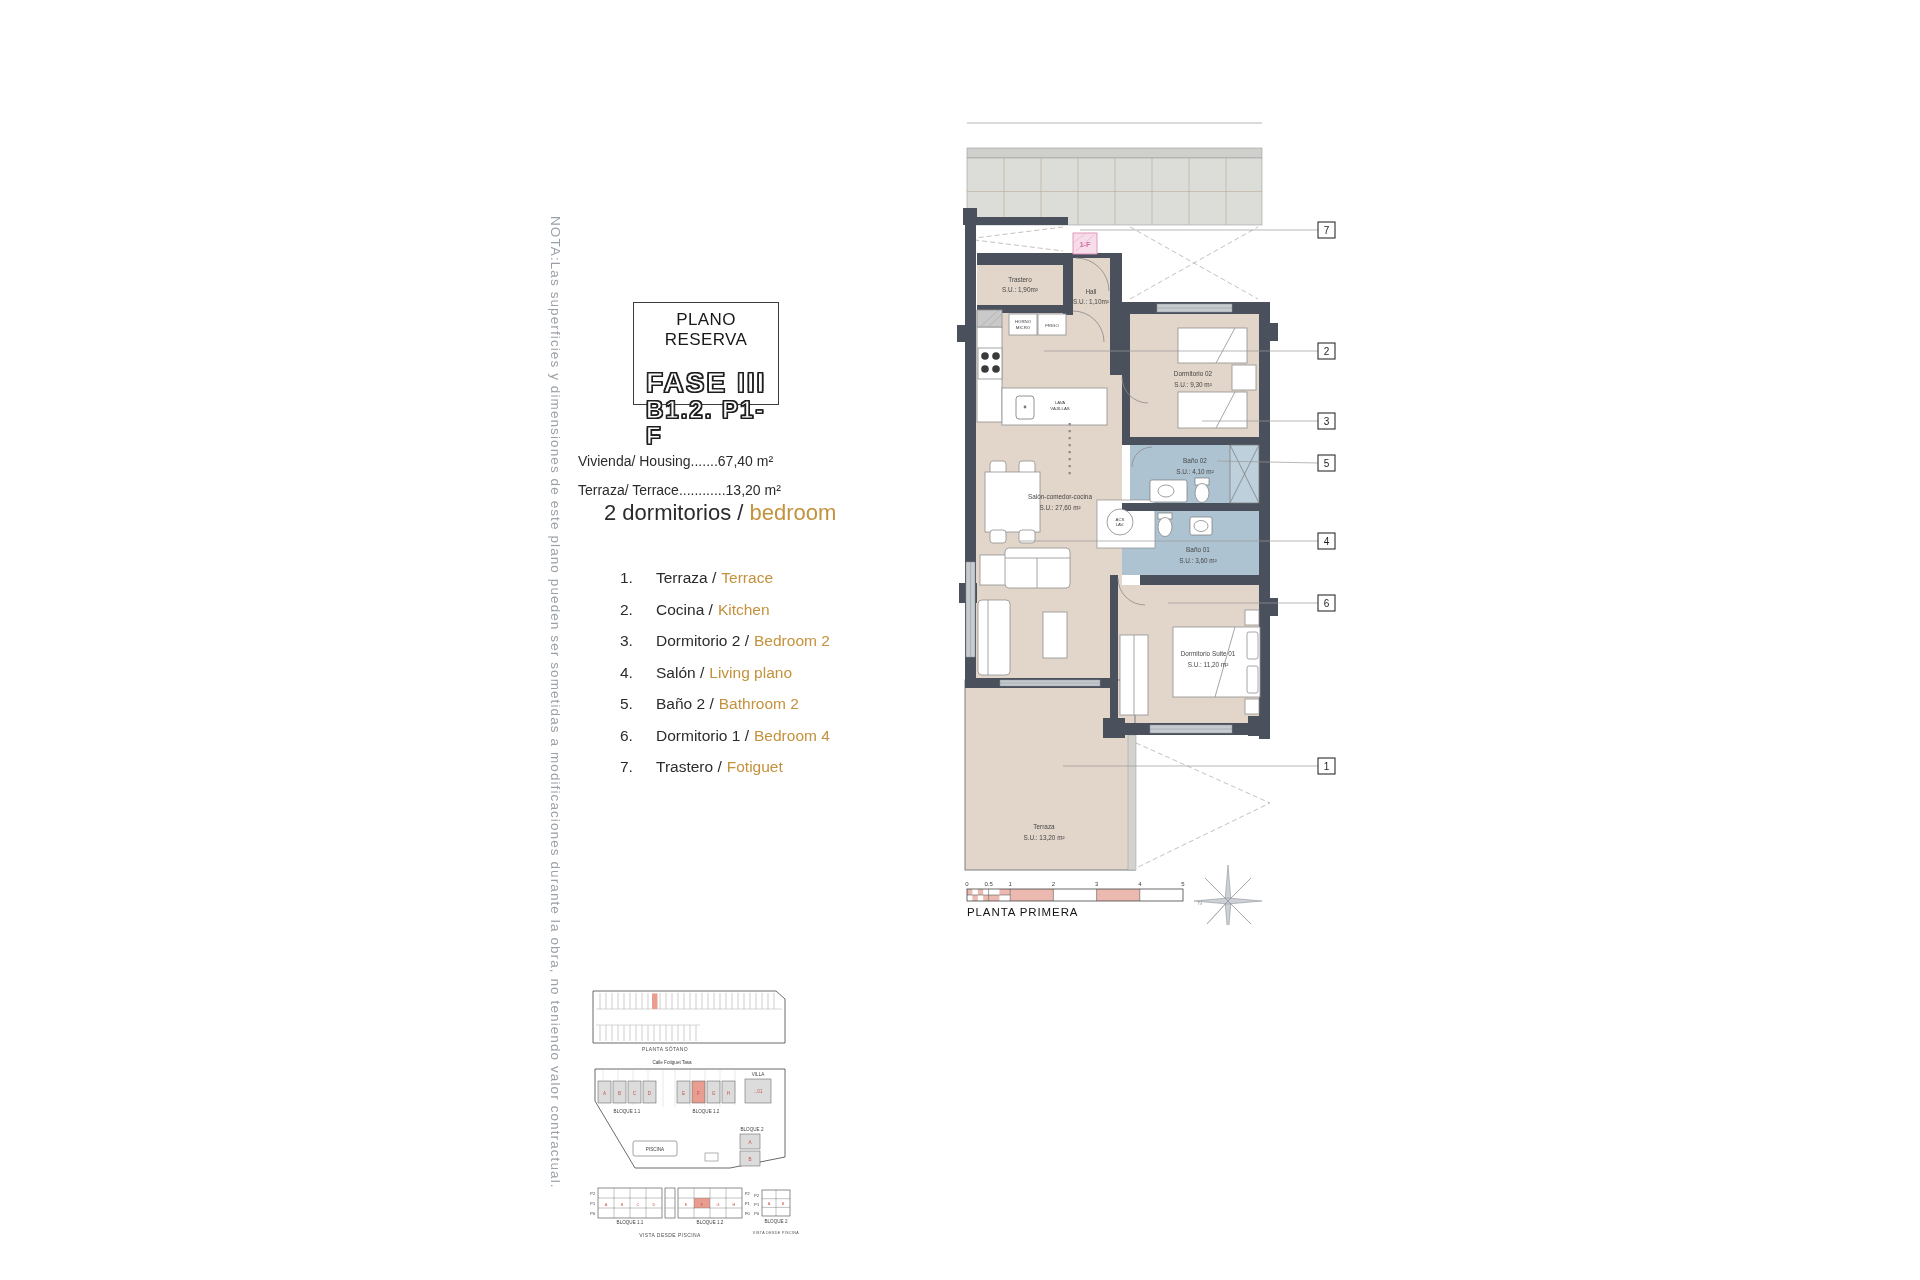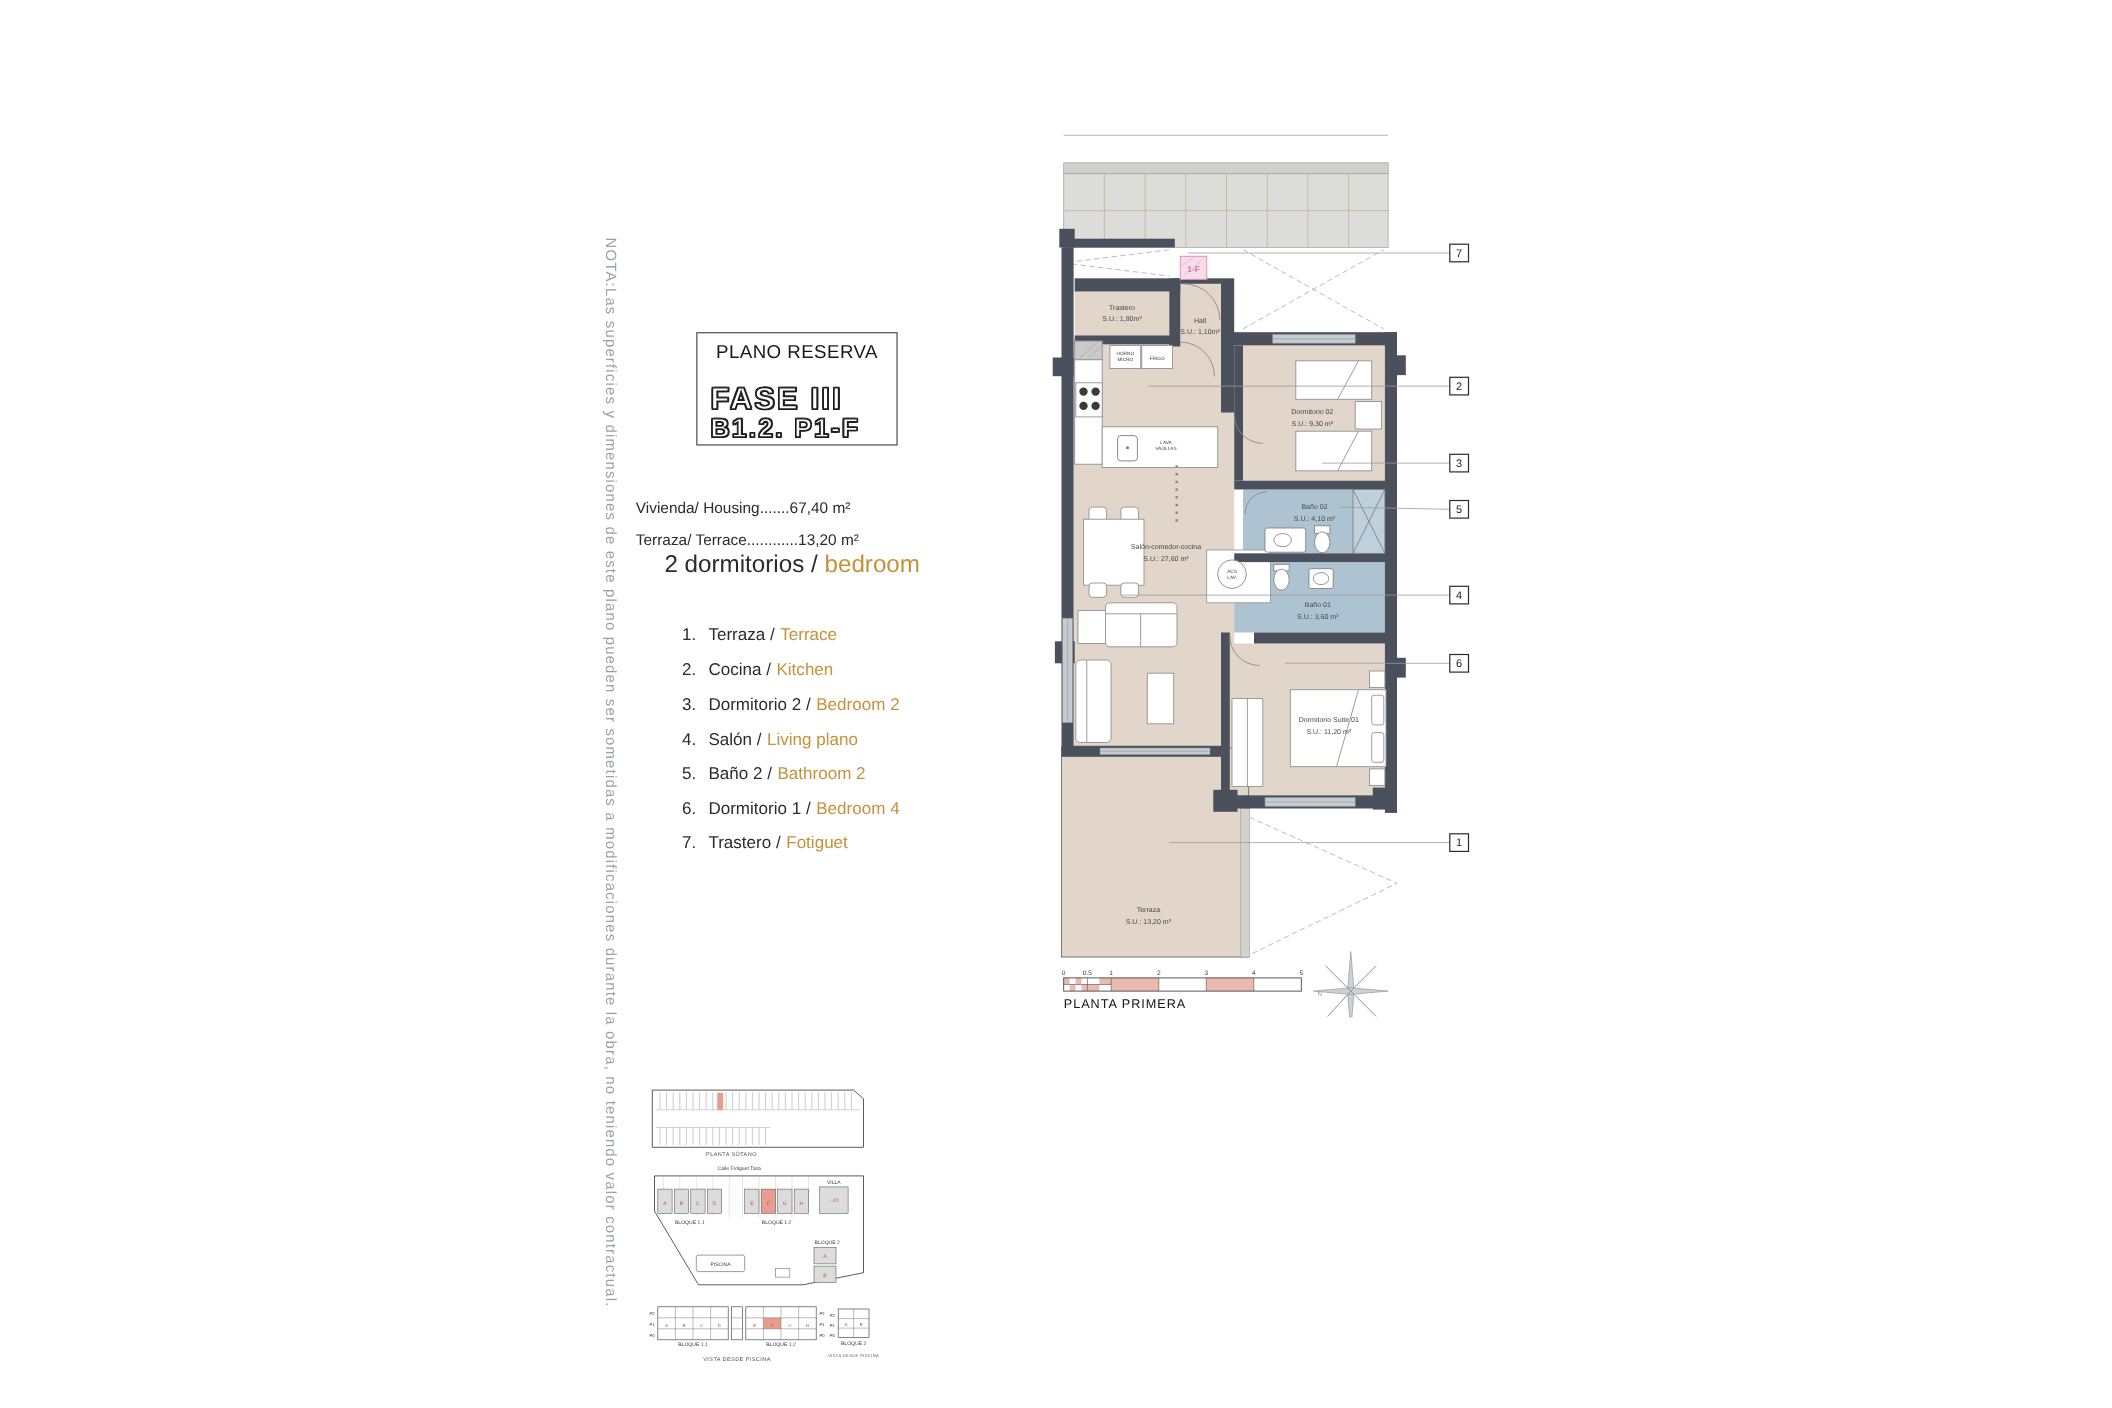--- a/index.html
+++ b/index.html
@@ -3,36 +3,36 @@
 <meta charset="utf-8">
 <style>
   html,body{margin:0;padding:0;background:#fff;}
   body{width:1920px;height:1280px;position:relative;overflow:hidden;
        font-family:"Liberation Sans","DejaVu Sans",sans-serif;color:#2b2b2b;}
   .abs{position:absolute;}
   
   #note-vertical{left:548px;top:216px;height:860px;writing-mode:vertical-rl;
     font-size:13.5px;letter-spacing:1.1px;color:#9aa0a7;white-space:nowrap;}
   
-  #title-box{left:633px;top:302px;width:183px;height:103px;border:1.5px solid #3c3c3c;box-sizing:border-box;}
+  #title-box{left:633px;top:302px;width:146px;height:103px;border:1.5px solid #3c3c3c;box-sizing:border-box;}
   #title-line1{font-size:17px;color:#181818;text-align:center;padding-top:7px;letter-spacing:0.4px;}
   .outline-text{font-weight:800;color:#fff;-webkit-text-stroke:1.2px #1d1d1d;
     text-shadow:-1px -1px 0 #1d1d1d,1px -1px 0 #1d1d1d,-1px 1px 0 #1d1d1d,1px 1px 0 #1d1d1d;
     letter-spacing:2px;line-height:1.05;}
   #title-line2{font-size:28px;padding-left:12px;margin-top:18px;}
   #title-line3{font-size:24px;padding-left:12px;}
   
   #measurements{left:578px;top:447px;font-size:14px;line-height:29px;color:#2b2b2b;}
   #bedrooms-line{left:604px;top:500px;font-size:22px;color:#2b2b2b;}
   .en-orange{color:#c4913c;}
   
   #legend{left:620px;top:569px;font-size:15.5px;}
   #legend .row{display:flex;margin-bottom:13.5px;}
   #legend .num{width:24px;}
-  #legend .es{margin-right:5px;}
+  #legend .es{margin-right:5px;margin-left:12px;}
   
   svg text{font-family:"Liberation Sans","DejaVu Sans",sans-serif;}
   .rlbl{font-size:6.4px;fill:#474747;text-anchor:middle;}
   .applbl{font-size:4.3px;fill:#3c3c3c;text-anchor:middle;}
   .callout-num{font-size:10px;fill:#1c1c1c;text-anchor:middle;}
   .tick{font-size:6px;fill:#3d3d3d;text-anchor:middle;}
   .plan-caption{font-size:11.5px;fill:#141414;letter-spacing:0.9px;}
   .site-cap{font-size:5px;fill:#4c4c4c;text-anchor:middle;letter-spacing:0.4px;}
   .site-small{font-size:4.6px;fill:#3f3f3f;text-anchor:middle;}
   .red-letter{font-size:4.6px;fill:#c2574a;text-anchor:middle;}

